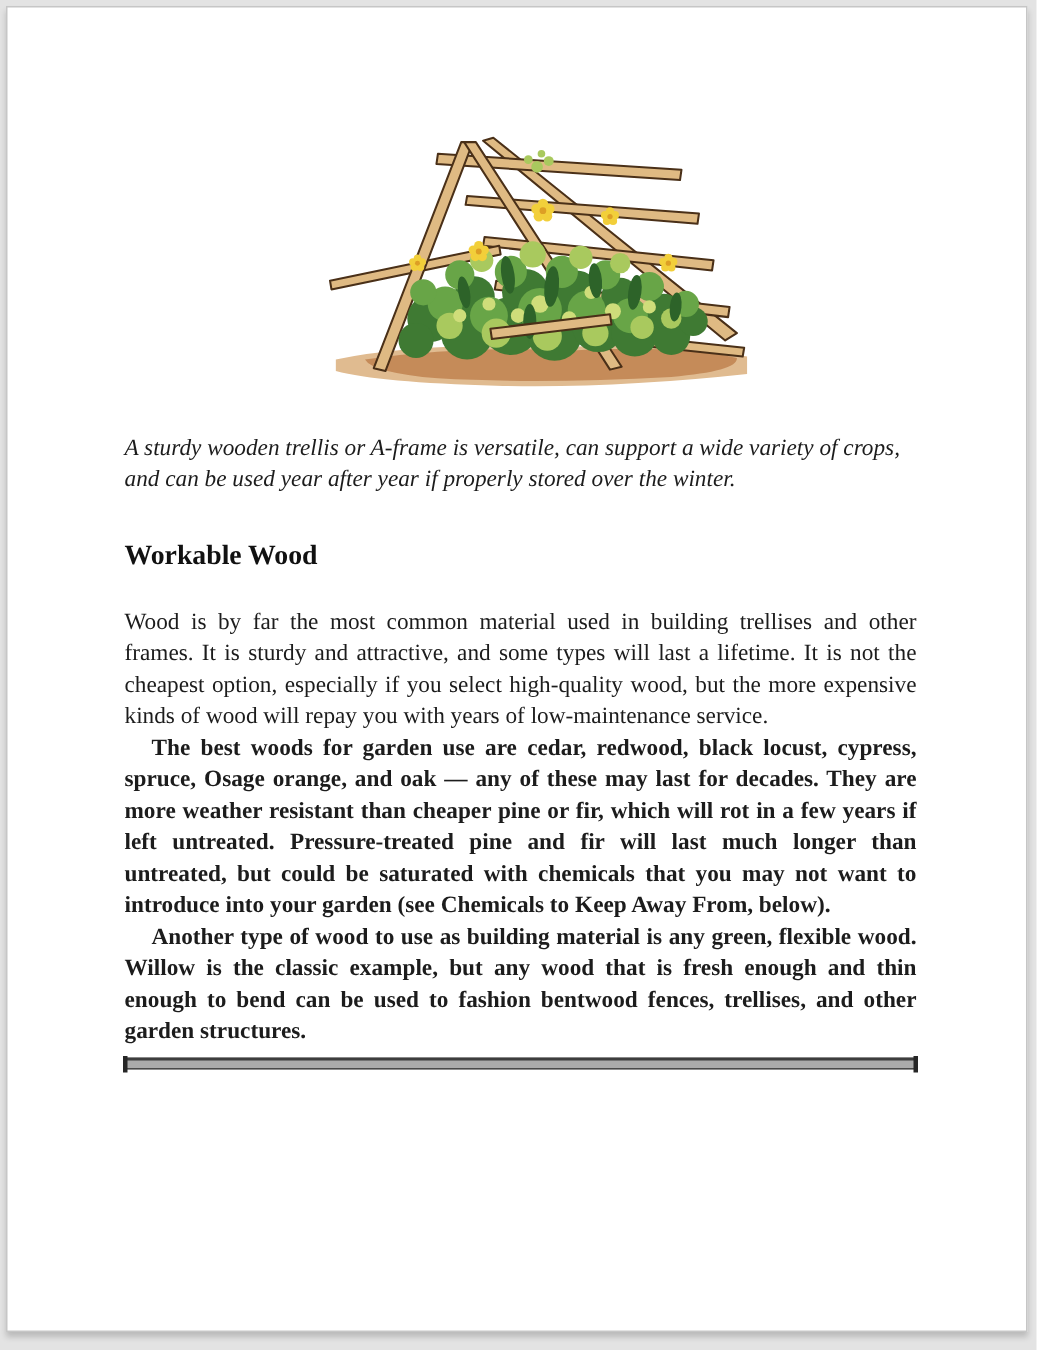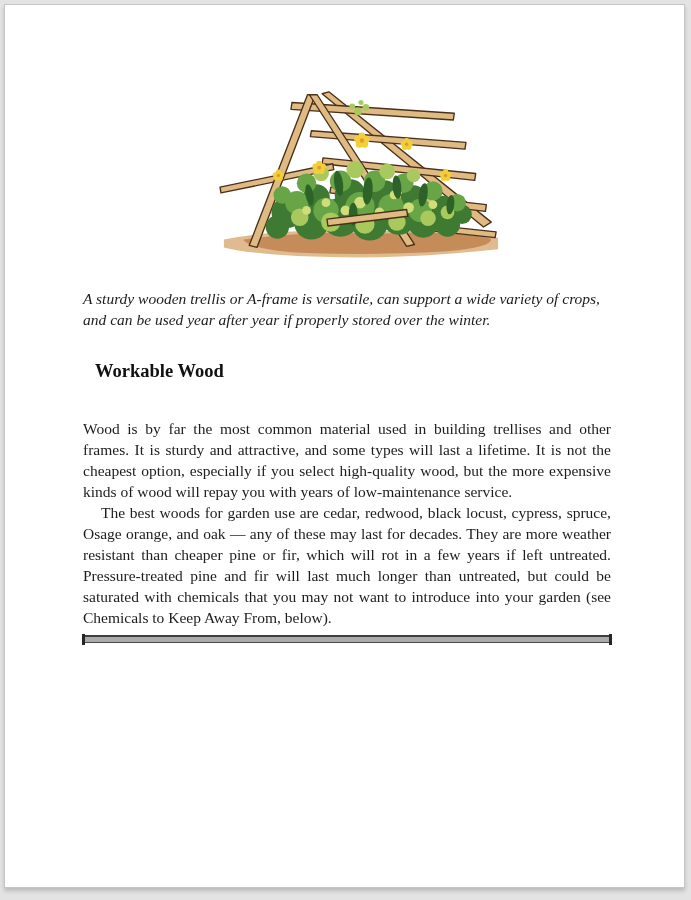--- a/index.html
+++ b/index.html
@@ -31,34 +31,34 @@
     padding-left:26px;
   }
   .caption{
     margin:27px 11px 0 0;
     font-style:italic;
     font-size:15.5px;
     line-height:21px;
     text-align:justify;
   }
   .section-heading{
-    margin:30px 0 0 12px;
+    margin:30px 0 0 0;
     font-size:18.5px;
     line-height:22px;
     font-weight:bold;
     color:#111;
   }
   .body-para{
     margin:0;
     font-size:15.5px;
     line-height:21px;
     text-align:justify;
   }
-  .body-para.first{ margin-top:36px; }
-  .body-para.indent{ text-indent:18px; }
+  .body-para.first{ margin-top:22px; }
+  .body-para.indent{ text-indent:18px;font-weight:bold; }
   .note-rule{
     position:relative;
     margin-top:7px;
     height:5px;
     background:#ababab;
     border-top:2px solid #3d3d3d;
     border-bottom:1px solid #4a4a4a;
   }
   .note-rule::before,
   .note-rule::after{
@@ -222,18 +222,19 @@
         <polygon stroke="#4a3018" stroke-width="1.4" stroke-linejoin="round" points="116,137 198,127 199,134 117,144" fill="#dfba83"></polygon>
       </svg>
     </div>
 
     <p class="caption">A sturdy wooden trellis or A-frame is versatile, can support a wide variety of crops, and can be used year after year if properly stored over the winter.</p>
 
     <h2 class="section-heading">Workable Wood</h2>
 
     <p class="body-para first">Wood is by far the most common material used in building trellises and other frames. It is sturdy and attractive, and some types will last a lifetime. It is not the cheapest option, especially if you select high-quality wood, but the more expensive kinds of wood will repay you with years of low-maintenance service.</p>
     <p class="body-para indent">The best woods for garden use are cedar, redwood, black locust, cypress, spruce, Osage orange, and oak — any of these may last for decades. They are more weather resistant than cheaper pine or fir, which will rot in a few years if left untreated. Pressure-treated pine and fir will last much longer than untreated, but could be saturated with chemicals that you may not want to introduce into your garden (see Chemicals to Keep Away From, below).</p>
+    <p class="body-para indent">Another type of wood to use as building material is any green, flexible wood. Willow is the classic example, but any wood that is fresh enough and thin enough to bend can be used to fashion bentwood fences, trellises, and other garden structures.</p>
 
     <div class="note-rule"></div>
 
 
   </div>
 </div>
 
 </body></html>

